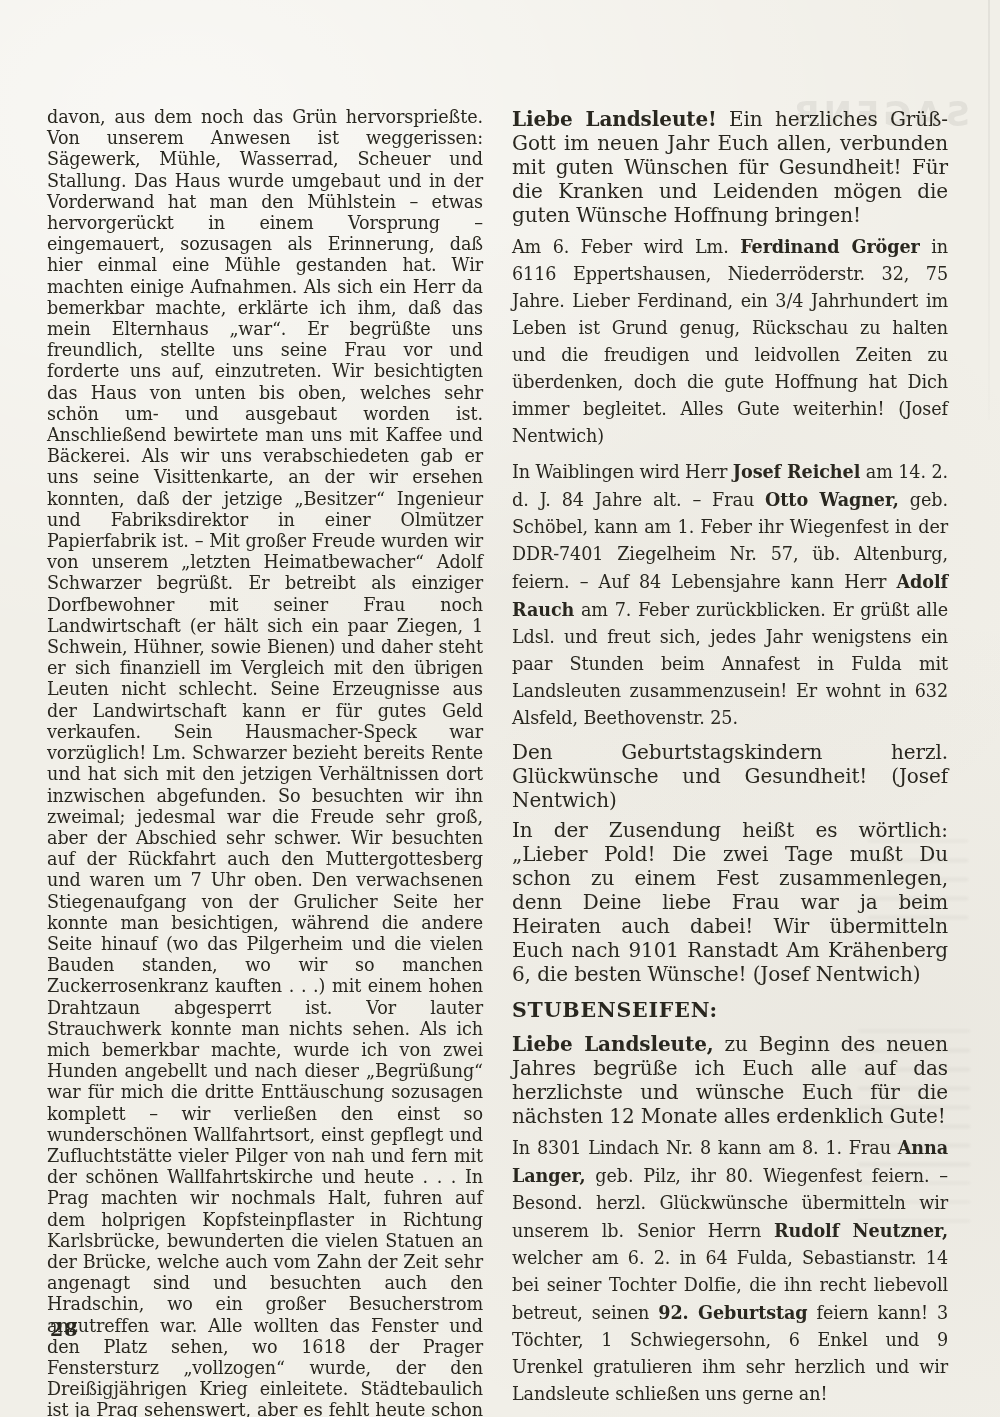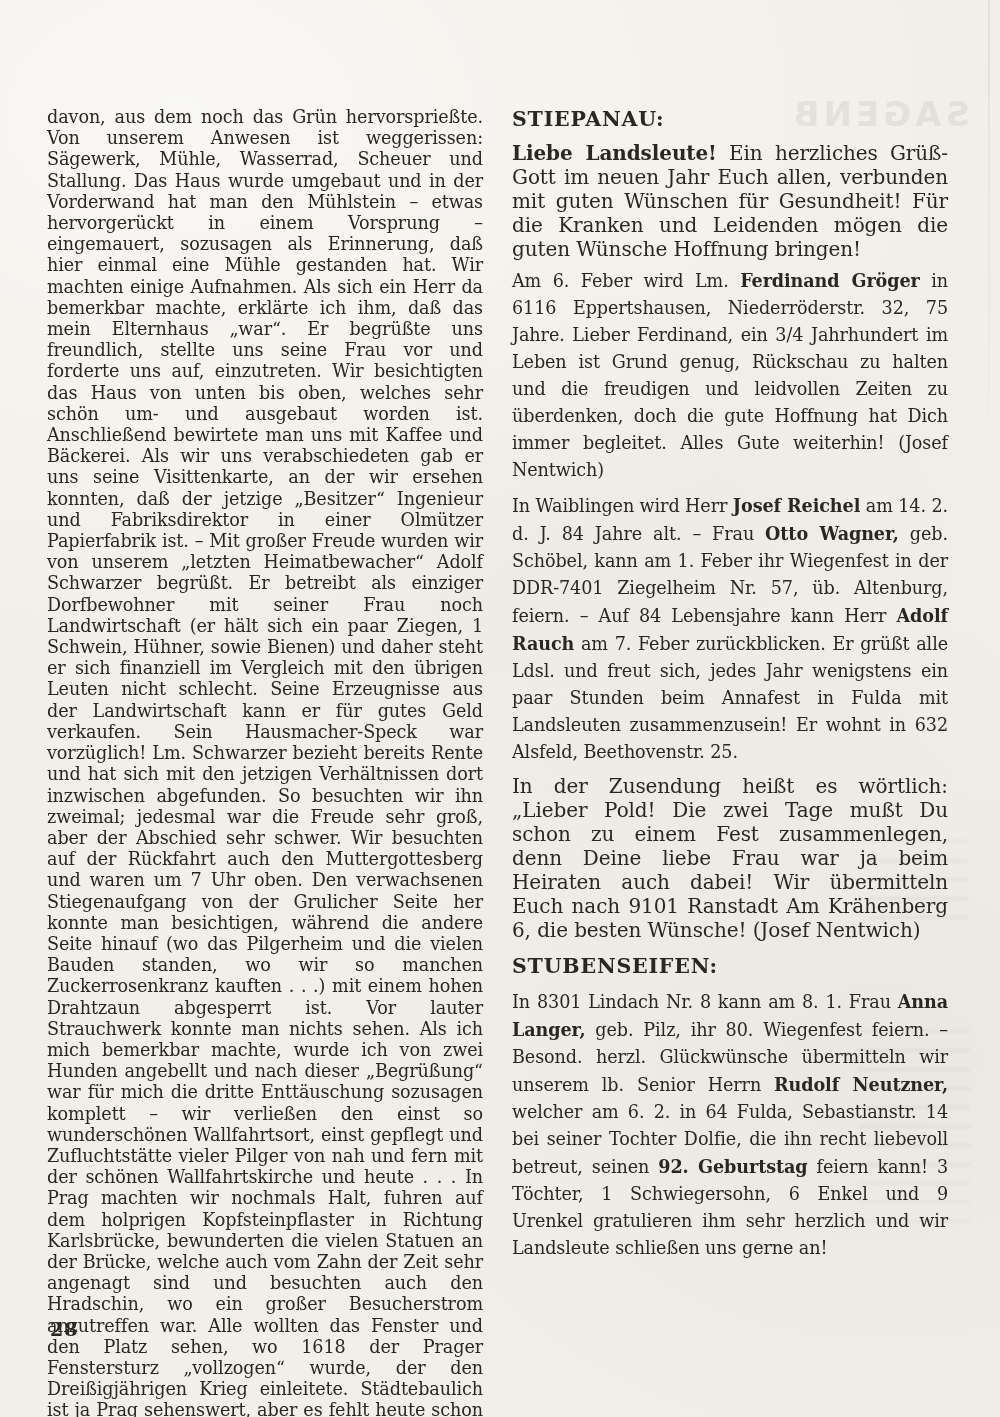--- a/index.html
+++ b/index.html
@@ -118,28 +118,29 @@
   <div class="smudge smudge-1"></div>
   <div class="smudge smudge-2"></div>
   <div class="page-edge-shadow"></div>
 
   <div class="column column-left">
     <div class="body-text body-normal"><span>davon, aus dem noch das Grün hervorsprießte. Von unserem Anwesen ist weggerissen: Sägewerk, Mühle, Wasserrad, Scheuer und Stallung. Das Haus wurde umgebaut und in der Vorderwand hat man den Mühlstein – etwas hervorgerückt in einem Vorsprung – eingemauert, sozusagen als Erinnerung, daß hier einmal eine Mühle gestanden hat. Wir machten einige Aufnahmen. Als sich ein Herr da bemerkbar machte, erklärte ich ihm, daß das mein Elternhaus „war“. Er begrüßte uns freundlich, stellte uns seine Frau vor und forderte uns auf, einzutreten. Wir besichtigten das Haus von unten bis oben, welches sehr schön um- und ausgebaut worden ist. Anschließend bewirtete man uns mit Kaffee und Bäckerei. Als wir uns verabschiedeten gab er uns seine Visittenkarte, an der wir ersehen konnten, daß der jetzige „Besitzer“ Ingenieur und Fabriksdirektor in einer Olmützer Papierfabrik ist. – Mit großer Freude wurden wir von unserem „letzten Heimatbewacher“ Adolf Schwarzer begrüßt. Er betreibt als einziger Dorfbewohner mit seiner Frau noch Landwirtschaft (er hält sich ein paar Ziegen, 1 Schwein, Hühner, sowie Bienen) und daher steht er sich finanziell im Vergleich mit den übrigen Leuten nicht schlecht. Seine Erzeugnisse aus der Landwirtschaft kann er für gutes Geld verkaufen. Sein Hausmacher-Speck war vorzüglich! Lm. Schwarzer bezieht bereits Rente und hat sich mit den jetzigen Verhältnissen dort inzwischen abgefunden. So besuchten wir ihn zweimal; jedesmal war die Freude sehr groß, aber der Abschied sehr schwer. Wir besuchten auf der Rückfahrt auch den Muttergottesberg und waren um 7 Uhr oben. Den verwachsenen Stiegenaufgang von der Grulicher Seite her konnte man besichtigen, während die andere Seite hinauf (wo das Pilgerheim und die vielen Bauden standen, wo wir so manchen Zuckerrosenkranz kauften . . .) mit einem hohen Drahtzaun abgesperrt ist. Vor lauter Strauchwerk konnte man nichts sehen. Als ich mich bemerkbar machte, wurde ich von zwei Hunden angebellt und nach dieser „Begrüßung“ war für mich die dritte Enttäuschung sozusagen komplett – wir verließen den einst so wunderschönen Wallfahrtsort, einst gepflegt und Zufluchtstätte vieler Pilger von nah und fern mit der schönen Wallfahrtskirche und heute . . . In Prag machten wir nochmals Halt, fuhren auf dem holprigen Kopfsteinpflaster in Richtung Karlsbrücke, bewunderten die vielen Statuen an der Brücke, welche auch vom Zahn der Zeit sehr angenagt sind und besuchten auch den Hradschin, wo ein großer Besucherstrom anzutreffen war. Alle wollten das Fenster und den Platz sehen, wo 1618 der Prager Fenstersturz „vollzogen“ wurde, der den Dreißigjährigen Krieg einleitete. Städtebaulich ist ja Prag sehenswert, aber es fehlt heute schon sehr der Glanz der Goldenen Stadt! – Die Kontrolle bei der Rückfahrt verlief gut, sie dauerte aber eine Stunde, da 10 Autos vor uns waren. Wir sind in der Heimat überall gut aufgenommen und behandelt worden, haben mit wehem Herzen den heutigen Zustand der Heimat erlebt, hörten daheim jetzt eine andere Sprache und waren froh, als wir wieder in ein Land kamen, wo deutsch gesprochen wurde! Es grüßt Euch alle herzl. Euer Rudolf Weiser.“</span></div>
   </div>
 
   <div class="column column-right">
 
-    <h2 class="sec-heading">STIEPANAU:</h2>
 
     <p class="para small"><span class="b">Liebe Landsleute!</span><span> Ein herzliches Grüß-Gott im neuen Jahr Euch allen, verbunden mit guten Wünschen für Gesundheit! Für die Kranken und Leidenden mögen die guten Wünsche Hoffnung bringen!</span></p>
     <p class="para normal"><span>Am 6. Feber wird Lm. </span><span class="b">Ferdinand Gröger</span><span> in 6116 Eppertshausen, Niederröderstr. 32, 75 Jahre. Lieber Ferdinand, ein 3/4 Jahrhundert im Leben ist Grund genug, Rückschau zu halten und die freudigen und leidvollen Zeiten zu überdenken, doch die gute Hoffnung hat Dich immer begleitet. Alles Gute weiterhin! (Josef Nentwich)</span></p>
     <p class="para normal"><span>In Waiblingen wird Herr </span><span class="b">Josef Reichel</span><span> am 14. 2. d. J. 84 Jahre alt. – Frau </span><span class="b">Otto Wagner,</span><span> geb. Schöbel, kann am 1. Feber ihr Wiegenfest in der DDR-7401 Ziegelheim Nr. 57, üb. Altenburg, feiern. – Auf 84 Lebensjahre kann Herr </span><span class="b">Adolf Rauch</span><span> am 7. Feber zurückblicken. Er grüßt alle Ldsl. und freut sich, jedes Jahr wenigstens ein paar Stunden beim Annafest in Fulda mit Landsleuten zusammenzusein! Er wohnt in 632 Alsfeld, Beethovenstr. 25.</span></p>
+    <p class="para small"><span>Den Geburtstagskindern herzl. Glückwünsche und Gesundheit! (Josef Nentwich)</span></p>
     <p class="para small"><span>In der Zusendung heißt es wörtlich: „Lieber Pold! Die zwei Tage mußt Du schon zu einem Fest zusammenlegen, denn Deine liebe Frau war ja beim Heiraten auch dabei! Wir übermitteln Euch nach 9101 Ranstadt Am Krähenberg 6, die besten Wünsche! (Josef Nentwich)</span></p>
 
     <h2 class="sec-heading later">STUBENSEIFEN:</h2>
 
+    <p class="para small"><span class="b">Liebe Landsleute,</span><span> zu Beginn des neuen Jahres begrüße ich Euch alle auf das herzlichste und wünsche Euch für die nächsten 12 Monate alles erdenklich Gute!</span></p>
     <p class="para normal"><span>In 8301 Lindach Nr. 8 kann am 8. 1. Frau </span><span class="b">Anna Langer,</span><span> geb. Pilz, ihr 80. Wiegenfest feiern. – Besond. herzl. Glückwünsche übermitteln wir unserem lb. Senior Herrn </span><span class="b">Rudolf Neutzner,</span><span> welcher am 6. 2. in 64 Fulda, Sebastianstr. 14 bei seiner Tochter Dolfie, die ihn recht liebevoll betreut, seinen </span><span class="b">92. Geburtstag</span><span> feiern kann! 3 Töchter, 1 Schwiegersohn, 6 Enkel und 9 Urenkel gratulieren ihm sehr herzlich und wir Landsleute schließen uns gerne an!</span></p>
 
   </div>
 
   <div class="page-number">28</div>
 
 </div>
 
 </body></html>

